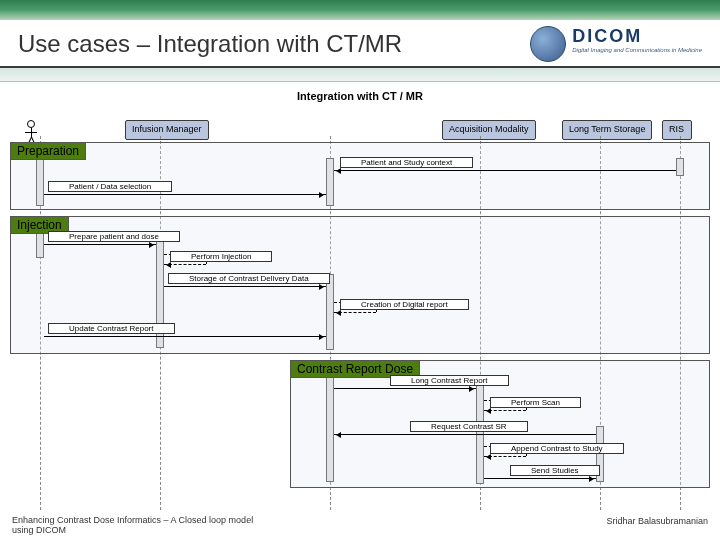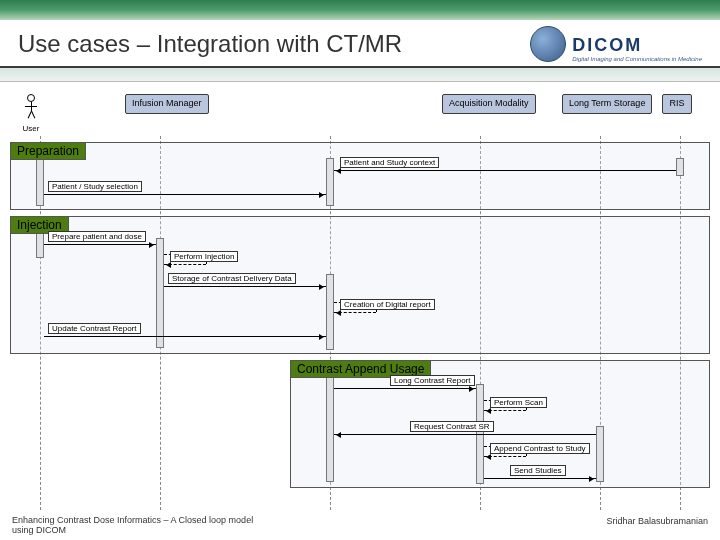--- a/index.html
+++ b/index.html
@@ -1,31 +1,31 @@
 <!DOCTYPE html>
 <html><head>
 <meta charset="utf-8">
 <style>
   * { box-sizing: border-box; margin: 0; padding: 0; }
   body { width: 720px; height: 540px; font-family: Arial, sans-serif; background: #fff; position: relative; overflow: hidden; }
   .header-band { background: linear-gradient(to bottom, #2f7d4f 0%, #4a9d6a 50%, #b5d4b8 100%); height: 20px; }
   .title-bar { display: flex; justify-content: space-between; align-items: center; padding: 6px 18px 4px; border-bottom: 2px solid #3a3a3a; }
   .title { font-size: 24px; color: #333; font-weight: normal; }
-  .logo { display: flex; align-items: flex-end; gap: 6px; }
+  .logo { display: flex; align-items: flex-start; gap: 6px; }
   .logo-globe { width: 36px; height: 36px; border-radius: 50%; background: radial-gradient(circle at 35% 35%, #8ab0d8, #3a5a8a); border: 1px solid #2a4a6a; }
   .logo-text { display: flex; flex-direction: column; }
   .logo-main { font-size: 18px; font-weight: bold; letter-spacing: 2px; color: #1a3a6a; }
   .logo-sub { font-size: 6px; color: #3a5a8a; font-style: italic; }
   .sub-band { background: linear-gradient(to bottom, #d5e5e0, #eef4f0); height: 14px; border-bottom: 1px solid #bbb; }
 
   .diagram { position: relative; margin: 8px 10px 0; height: 420px; font-size: 9px; }
   .diag-title { text-align: center; font-weight: bold; font-size: 11px; margin-bottom: 6px; }
 
   .actors { position: relative; height: 46px; }
-  .actor { position: absolute; top: 4px; text-align: center; }
+  .actor { position: absolute; top: 12px; }
   .actor-box { background: #b9c6de; border: 1px solid #3a3a3a; padding: 4px 6px; border-radius: 2px; font-size: 9px; line-height: 1.1; display: inline-block; min-width: 60px; }
   .stick { width: 18px; height: 28px; margin: 0 auto; position: relative; }
   .stick .head { width: 8px; height: 8px; border: 1px solid #000; border-radius: 50%; margin: 0 auto; }
   .stick .body { width: 1px; height: 9px; background: #000; margin: 0 auto; }
   .stick .arms { width: 12px; height: 1px; background: #000; position: absolute; top: 12px; left: 3px; }
   .stick .legs { position: absolute; top: 17px; left: 50%; width: 0; height: 0; }
   .stick .legs::before, .stick .legs::after { content: ''; position: absolute; width: 1px; height: 8px; background: #000; transform-origin: top; }
   .stick .legs::before { transform: rotate(-25deg); }
   .stick .legs::after { transform: rotate(25deg); }
   .stick-label { font-size: 8px; margin-top: 2px; }
@@ -35,21 +35,21 @@
   .activation { position: absolute; width: 8px; background: #e0e0e0; border: 1px solid #555; margin-left: -4px; }
 
   .phase { position: absolute; left: 0; right: 0; border: 1px solid #555; background: rgba(220,228,240,0.25); }
   .phase-label { position: absolute; top: 0; left: 0; background: #4d7c0f; border: 1px solid #555; border-top: none; border-left: none; padding: 1px 6px; font-size: 12px; }
 
   .msg { position: absolute; height: 12px; }
   .msg-line { position: absolute; top: 0; height: 0; border-top: 1px solid #000; }
   .msg-line.dashed { border-top-style: dashed; }
   .arrow-r::after { content: ''; position: absolute; right: -1px; top: -3px; border: 3px solid transparent; border-left: 5px solid #000; }
   .arrow-l::after { content: ''; position: absolute; left: -1px; top: -3px; border: 3px solid transparent; border-right: 5px solid #000; }
-  .msg-label { position: absolute; top: -13px; background: #fff; border: 1px solid #333; padding: 0 3px; font-size: 8px; white-space: nowrap; }
+  .msg-label { position: absolute; top: -13px; background: #fff; border: 1px solid #333; padding: 0 20px; font-size: 8px; white-space: nowrap; }
 
   .footer { position: absolute; bottom: 4px; left: 12px; right: 12px; display: flex; justify-content: space-between; font-size: 9px; color: #333; }
   .footer-left { max-width: 260px; line-height: 1.1; }
 </style>
 </head>
 <body>
 
 <div class="header-band"></div>
 <div class="title-bar">
   <div class="title">Use cases – Integration with CT/MR</div>
@@ -57,20 +57,21 @@
     <div class="logo-globe"></div>
     <div class="logo-text">
       <div class="logo-main">DICOM</div>
       <div class="logo-sub">Digital Imaging and Communications in Medicine</div>
     </div>
   </div>
 </div>
 <div class="sub-band"></div>
 
 <div class="diagram">
+  <div class="diag-title">Integration with CT / MR</div>
 
   <div class="actors">
     <div class="actor" style="left:12px">
       <div class="stick">
         <div class="head"></div>
           <div class="body"></div>
           <div class="arms"></div>
           <div class="legs"></div>
       </div>
       <div class="stick-label">User</div>
@@ -115,21 +116,21 @@
 
     <div class="phase" style="top:6px; height:68px; left:0; right:0">
       <div class="phase-label">Preparation</div>
     </div>
     <div class="msg" style="top:34px">
       <div class="msg-line arrow-l" style="left:324px; width:342px"></div>
       <div class="msg-label" style="left:330px">Patient and Study context</div>
     </div>
     <div class="msg" style="top:58px">
       <div class="msg-line arrow-r" style="left:34px; width:282px"></div>
-      <div class="msg-label" style="left:38px">Patient / Study selection</div>
+      <div class="msg-label" style="left:38px">Patient / Data selection</div>
     </div>
 
     <div class="phase" style="top:80px; height:138px; left:0; right:0">
       <div class="phase-label">Injection</div>
     </div>
     <div class="msg" style="top:108px">
       <div class="msg-line arrow-r" style="left:34px; width:112px"></div>
       <div class="msg-label" style="left:38px">Prepare patient and dose</div>
     </div>
     <div class="msg" style="top:128px">
@@ -147,21 +148,21 @@
       <div class="msg-line" style="left:366px; width:0; height:10px; border-left:1px dashed #000; top:-10px"></div>
       <div class="msg-line dashed" style="left:324px; width:42px; top:-10px"></div>
       <div class="msg-label" style="left:330px">Creation of Digital report</div>
     </div>
     <div class="msg" style="top:200px">
       <div class="msg-line arrow-r" style="left:34px; width:282px"></div>
       <div class="msg-label" style="left:38px">Update Contrast Report</div>
     </div>
 
     <div class="phase" style="top:224px; height:128px; left:280px; right:0">
-      <div class="phase-label">Contrast Append Usage</div>
+      <div class="phase-label">Contrast Report Dose</div>
     </div>
     <div class="msg" style="top:252px">
       <div class="msg-line arrow-r" style="left:324px; width:142px"></div>
       <div class="msg-label" style="left:380px">Long Contrast Report</div>
     </div>
     <div class="msg" style="top:274px">
       <div class="msg-line dashed arrow-l" style="left:474px; width:42px"></div>
       <div class="msg-line" style="left:516px; width:0; height:10px; border-left:1px dashed #000; top:-10px"></div>
       <div class="msg-line dashed" style="left:474px; width:42px; top:-10px"></div>
       <div class="msg-label" style="left:480px">Perform Scan</div>

